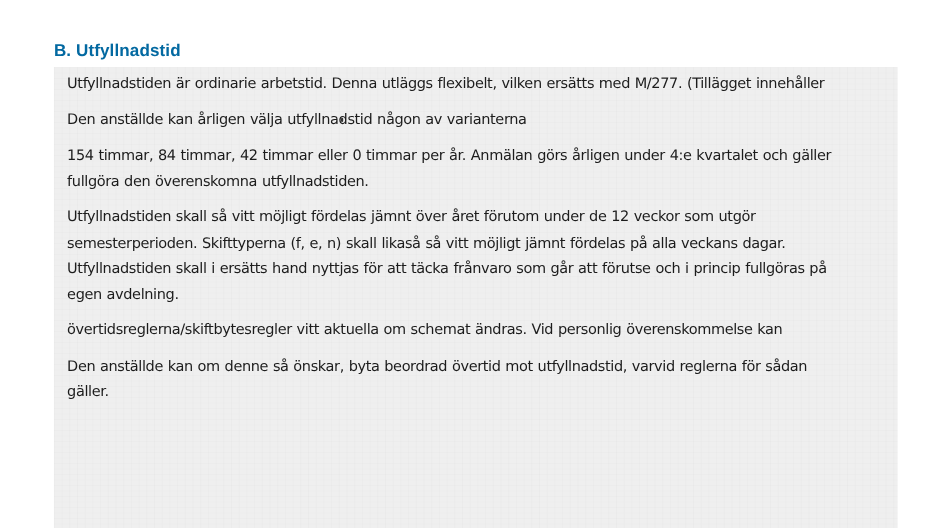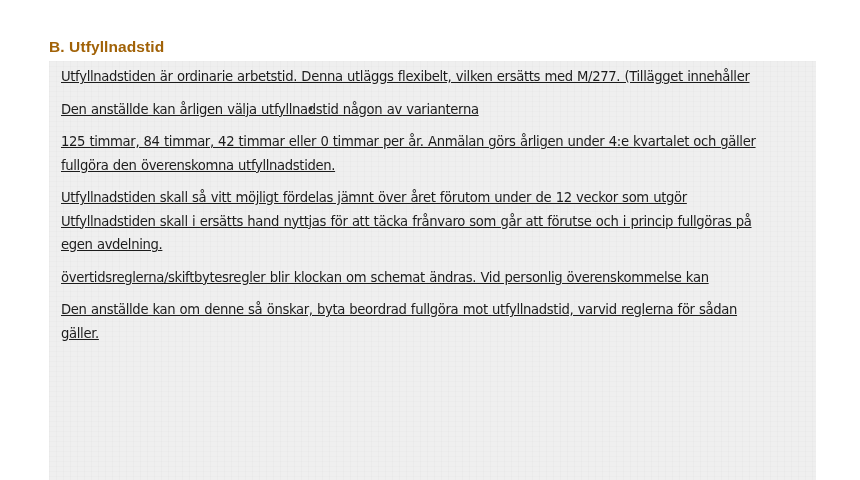--- a/index.html
+++ b/index.html
@@ -15,21 +15,21 @@
     font-family: "DejaVu Sans", sans-serif;
     color: #1a1a1a;
   }
   .heading {
     position: absolute;
     left: 49px;
     top: 38px;
     font-family: "Liberation Sans", sans-serif;
     font-weight: bold;
     font-size: 15.5px;
-    color: #a16207;
+    color: #0369a1;
     letter-spacing: 0.1px;
   }
   .box {
     position: absolute;
     left: 49px;
     top: 61px;
     width: 767px;
     height: 430px;
     background: #efefef;
     background-image:
@@ -48,21 +48,20 @@
     color: #1c1c1c;
     letter-spacing: -0.35px;
     word-spacing: 0.5px;
   }
   .para {
     margin: 0 0 9px 0;
   }
   .line {
     display: block;
     white-space: nowrap;
-    text-decoration: underline;
   }
   .speck {
     position: absolute;
     left: 310px;
     top: 107px;
     width: 2px;
     height: 4px;
     background: #333;
     border-radius: 1px;
   }
@@ -76,28 +75,29 @@
 <div class="speck"></div>
 
 <div class="content">
   <p class="para">
     <span class="line">Utfyllnadstiden är ordinarie arbetstid. Denna utläggs flexibelt, vilken ersätts med M/277. (Tillägget innehåller</span>
   </p>
   <p class="para">
     <span class="line">Den anställde kan årligen välja utfyllnadstid någon av varianterna</span>
   </p>
   <p class="para">
-    <span class="line">125 timmar, 84 timmar, 42 timmar eller 0 timmar per år. Anmälan görs årligen under 4:e kvartalet och gäller</span>
+    <span class="line">154 timmar, 84 timmar, 42 timmar eller 0 timmar per år. Anmälan görs årligen under 4:e kvartalet och gäller</span>
     <span class="line">fullgöra den överenskomna utfyllnadstiden.</span>
   </p>
   <p class="para">
     <span class="line">Utfyllnadstiden skall så vitt möjligt fördelas jämnt över året förutom under de 12 veckor som utgör</span>
+    <span class="line">semesterperioden. Skifttyperna (f, e, n) skall likaså så vitt möjligt jämnt fördelas på alla veckans dagar.</span>
     <span class="line">Utfyllnadstiden skall i ersätts hand nyttjas för att täcka frånvaro som går att förutse och i princip fullgöras på</span>
     <span class="line">egen avdelning.</span>
   </p>
   <p class="para">
-    <span class="line">övertidsreglerna/skiftbytesregler blir klockan om schemat ändras. Vid personlig överenskommelse kan</span>
+    <span class="line">övertidsreglerna/skiftbytesregler vitt aktuella om schemat ändras. Vid personlig överenskommelse kan</span>
   </p>
   <p class="para">
-    <span class="line">Den anställde kan om denne så önskar, byta beordrad fullgöra mot utfyllnadstid, varvid reglerna för sådan</span>
+    <span class="line">Den anställde kan om denne så önskar, byta beordrad övertid mot utfyllnadstid, varvid reglerna för sådan</span>
     <span class="line">gäller.</span>
   </p>
 </div>
 
 </body></html>

